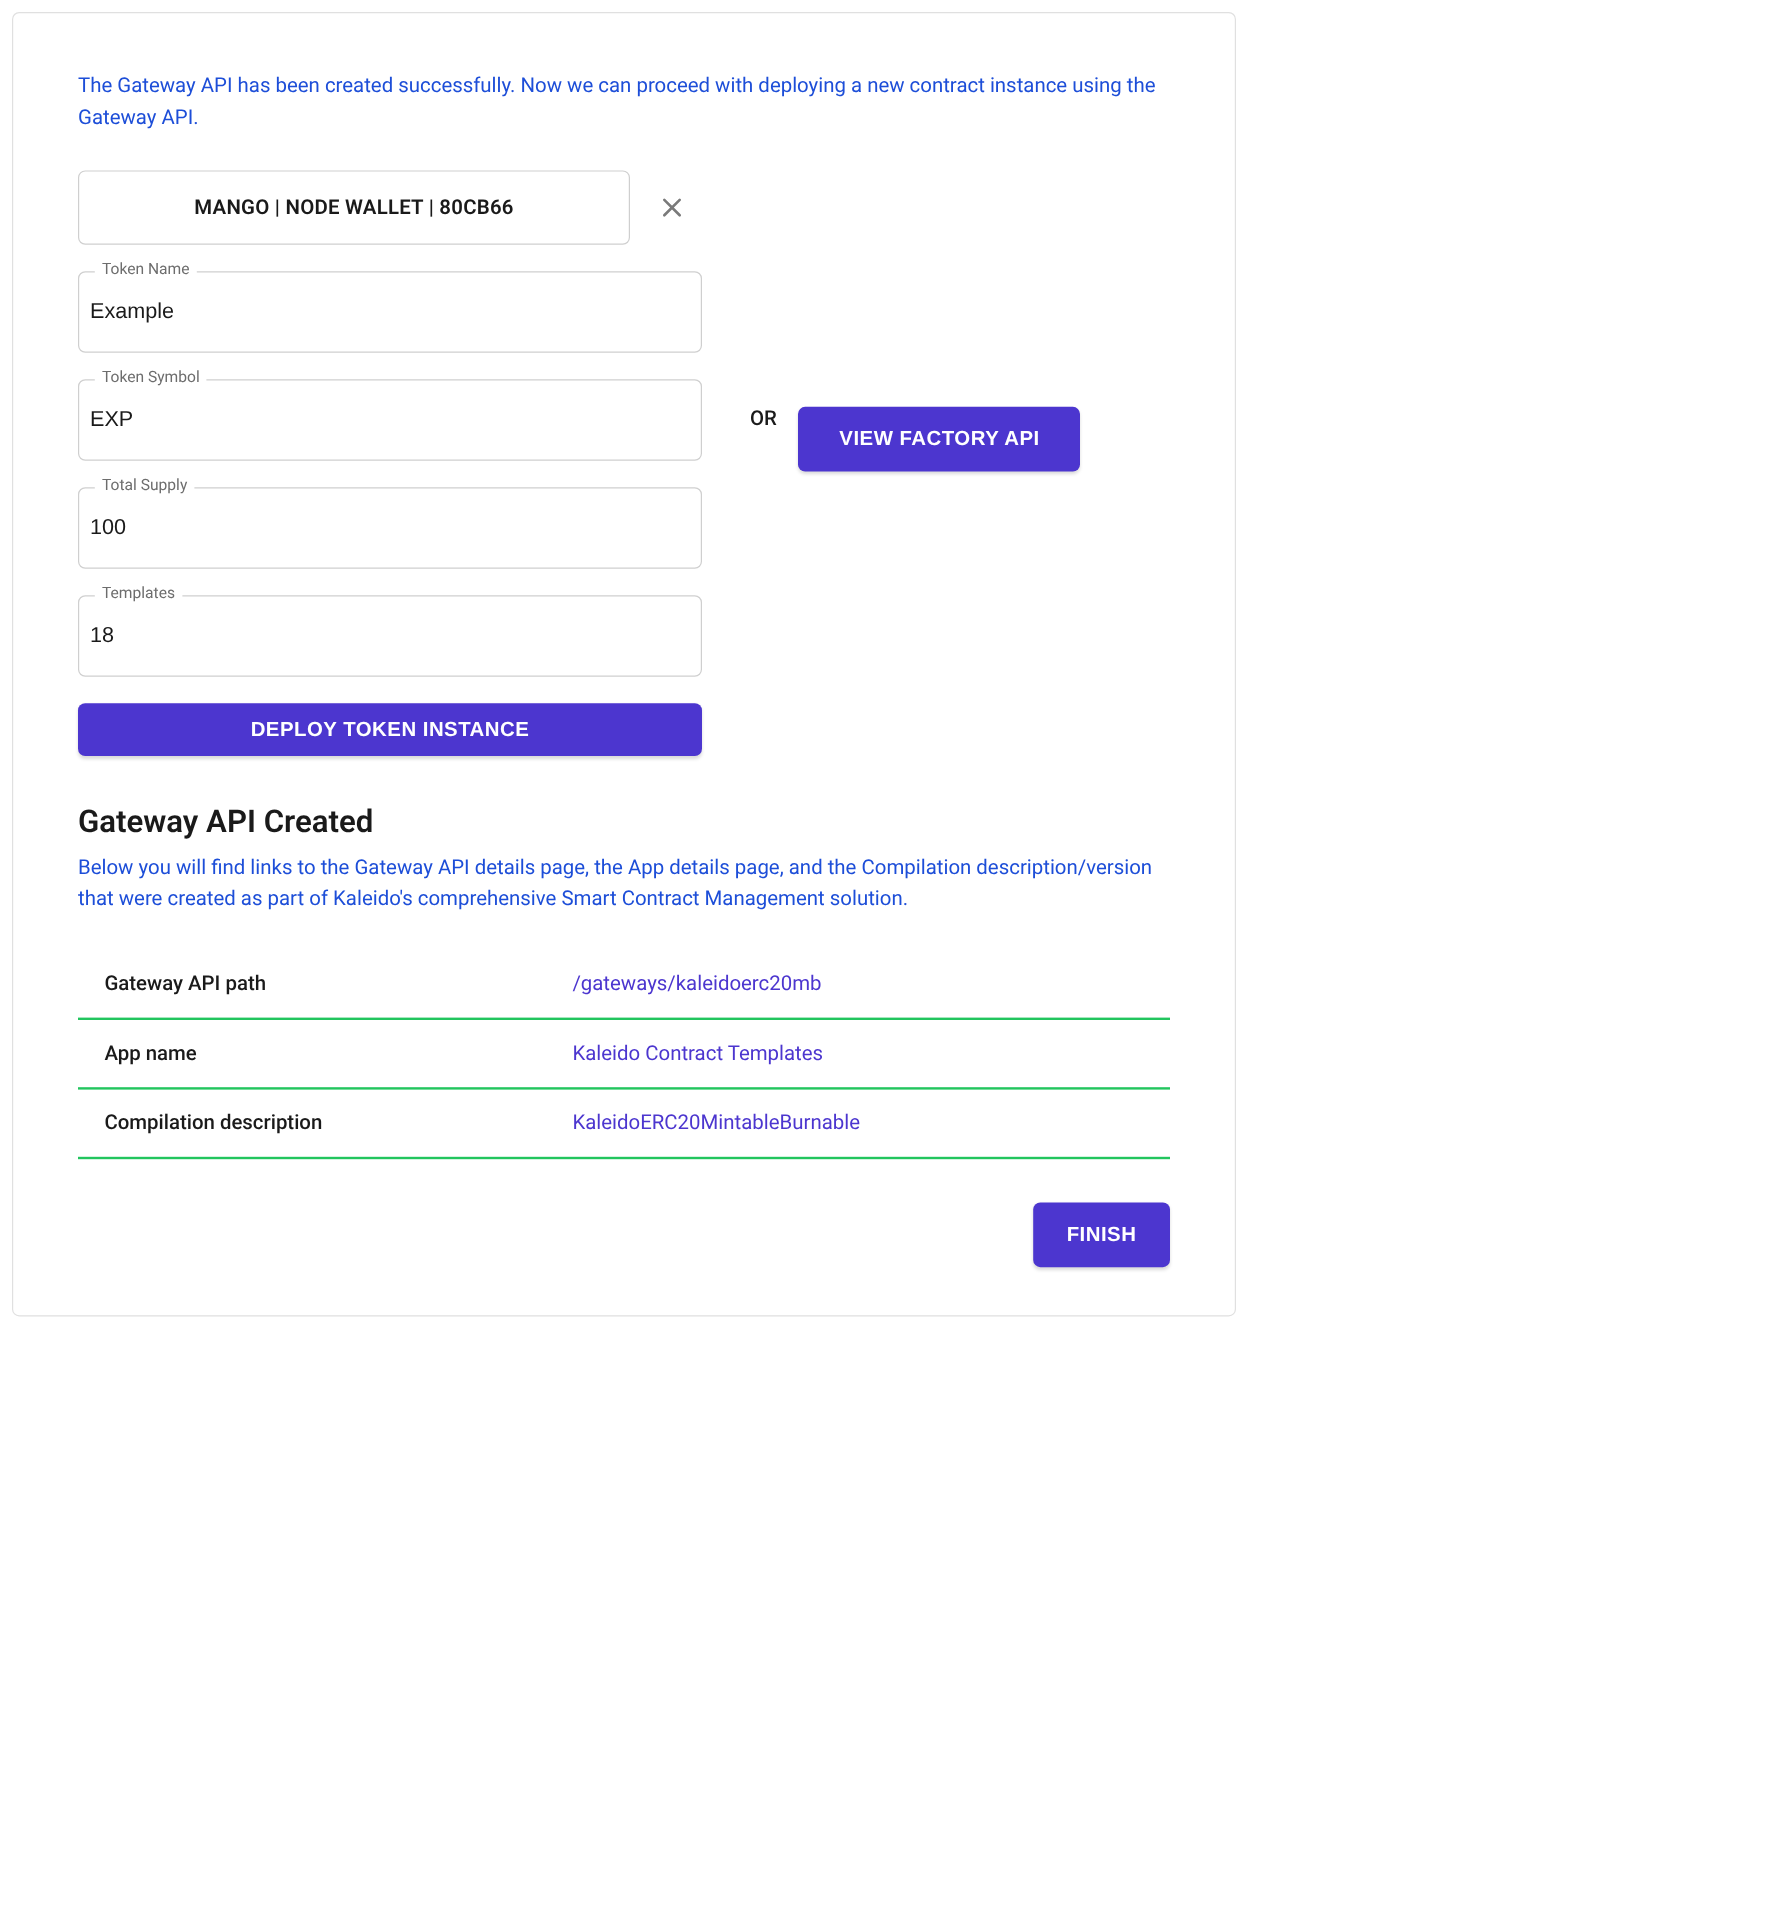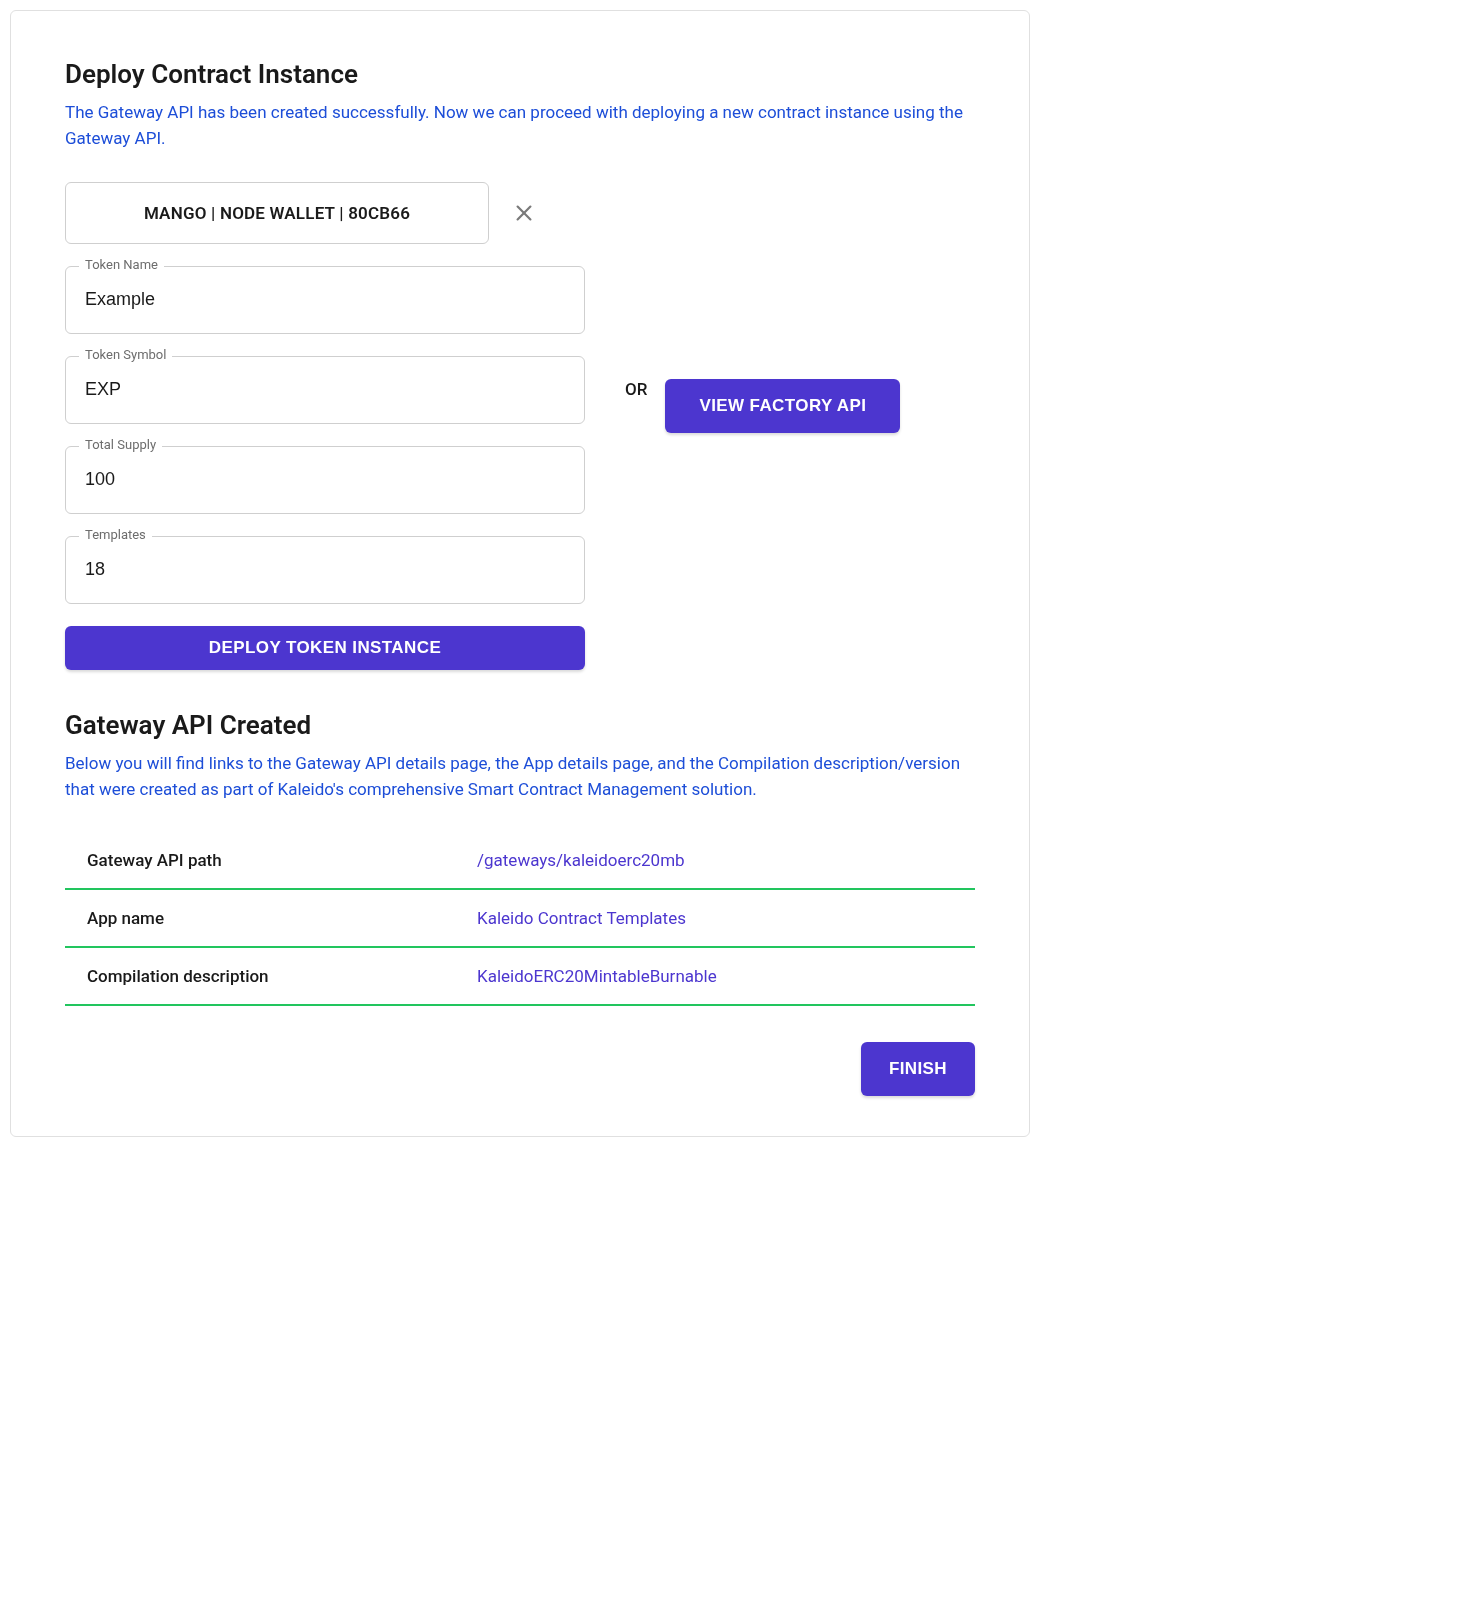--- a/index.html
+++ b/index.html
@@ -48,21 +48,21 @@
     font-size: 17px;
     font-weight: 500;
     color: #1a1a1a;
   }
   .wallet-row {
     display: flex;
     align-items: center;
     gap: 24px;
   }
   .wallet-box {
-    width: 424px;
+    width: 460px;
     height: 62px;
     border: 1px solid #cfcfcf;
     border-radius: 6px;
     display: flex;
     align-items: center;
     justify-content: center;
     font-size: 17px;
     font-weight: 600;
     color: #1a1a1a;
     letter-spacing: 0.2px;
@@ -85,21 +85,21 @@
     background: #fff;
     padding: 0 6px;
     font-size: 13px;
     color: #6d6d6d;
   }
   .field-input {
     width: 100%;
     height: 68px;
     border: 1px solid #cfcfcf;
     border-radius: 6px;
-    padding: 0 19px;
+    padding: 0 9px;
     font-size: 18px;
     color: #1a1a1a;
     background: #fff;
   }
   .btn-primary {
     background: #4c36cf;
     color: #fff;
     border: none;
     border-radius: 6px;
     font-size: 17px;
@@ -148,21 +148,20 @@
     display: flex;
     justify-content: flex-end;
     margin-top: 36px;
   }
 </style>
 </head>
 <body>
 
 <div class="card">
 
-  <h2 class="heading">Deploy Contract Instance</h2>
   <p class="subtext">The Gateway API has been created successfully. Now we can proceed with deploying a new contract instance using the Gateway API.</p>
 
   <div class="deploy-row">
     <div class="form-col">
 
       <div class="wallet-row">
         <div class="wallet-box">MANGO | NODE WALLET | 80CB66</div>
         <svg class="close-x" viewBox="0 0 24 24" fill="none" stroke="currentColor" stroke-width="2.4" stroke-linecap="round">
           <line x1="5" y1="5" x2="19" y2="19"></line>
           <line x1="19" y1="5" x2="5" y2="19"></line>

